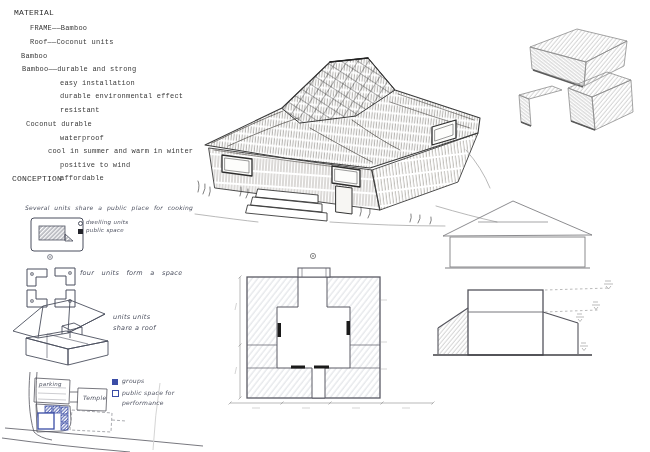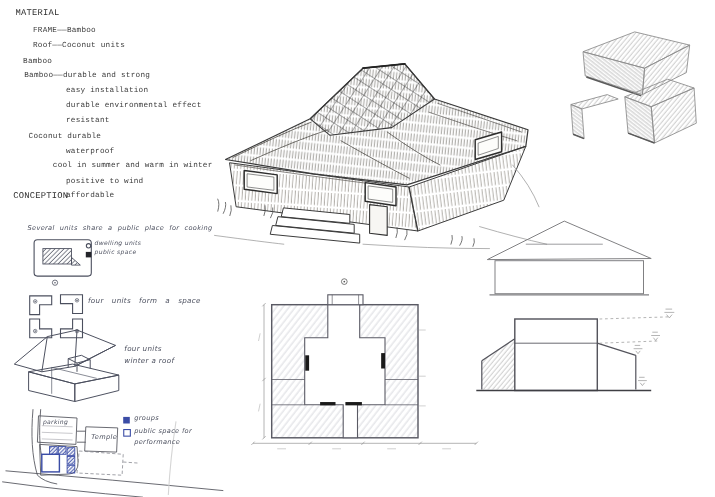--- a/index.html
+++ b/index.html
@@ -218,21 +218,21 @@
   <div>
     <div class="hw" style="left:25px;top:204px;font-size:6px;word-spacing:2.5px">Several units share a public place for cooking</div>
 
     <span class="sym sym-circle" style="left:78px;top:221px"></span>
     <div class="hw sm" style="left:86px;top:219px">dwelling units</div>
     <span class="sym sym-square-dark" style="left:78px;top:229px"></span>
     <div class="hw sm" style="left:86px;top:227px">public space</div>
 
     <div class="hw" style="left:80px;top:269px;word-spacing:5px">four units form a space</div>
 
-    <div class="hw" style="left:113px;top:312px;width:58px;line-height:11px">four units winter a roof</div>
+    <div class="hw" style="left:113px;top:312px;width:58px;line-height:11px">units units share a roof</div>
 
     <div class="hw sm" style="left:39px;top:381px">parking</div>
     <div class="hw" style="left:83px;top:394px;font-size:6px">Temple</div>
 
     <span class="sym sym-square-blue" style="left:112px;top:379px"></span>
     <div class="hw" style="left:122px;top:377px;font-size:6px">groups</div>
     <span class="sym sym-square-blue-outline" style="left:112px;top:390px"></span>
     <div class="hw" style="left:122px;top:388px;font-size:6px;width:70px;line-height:10px">public space for performance</div>
   </div>
 

